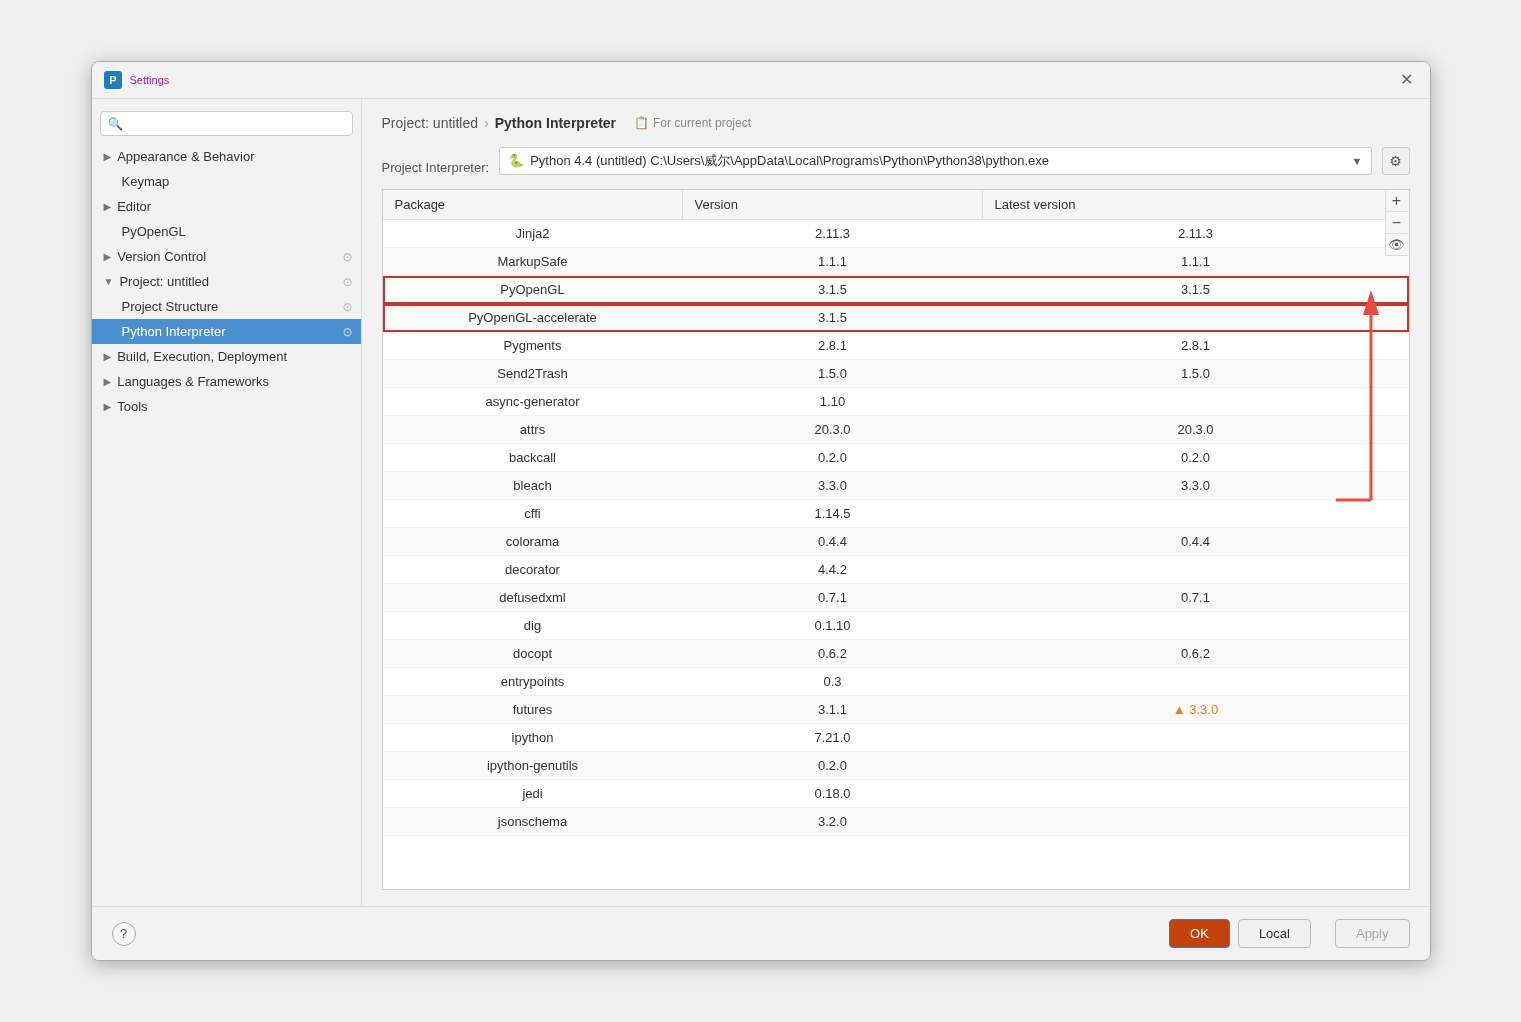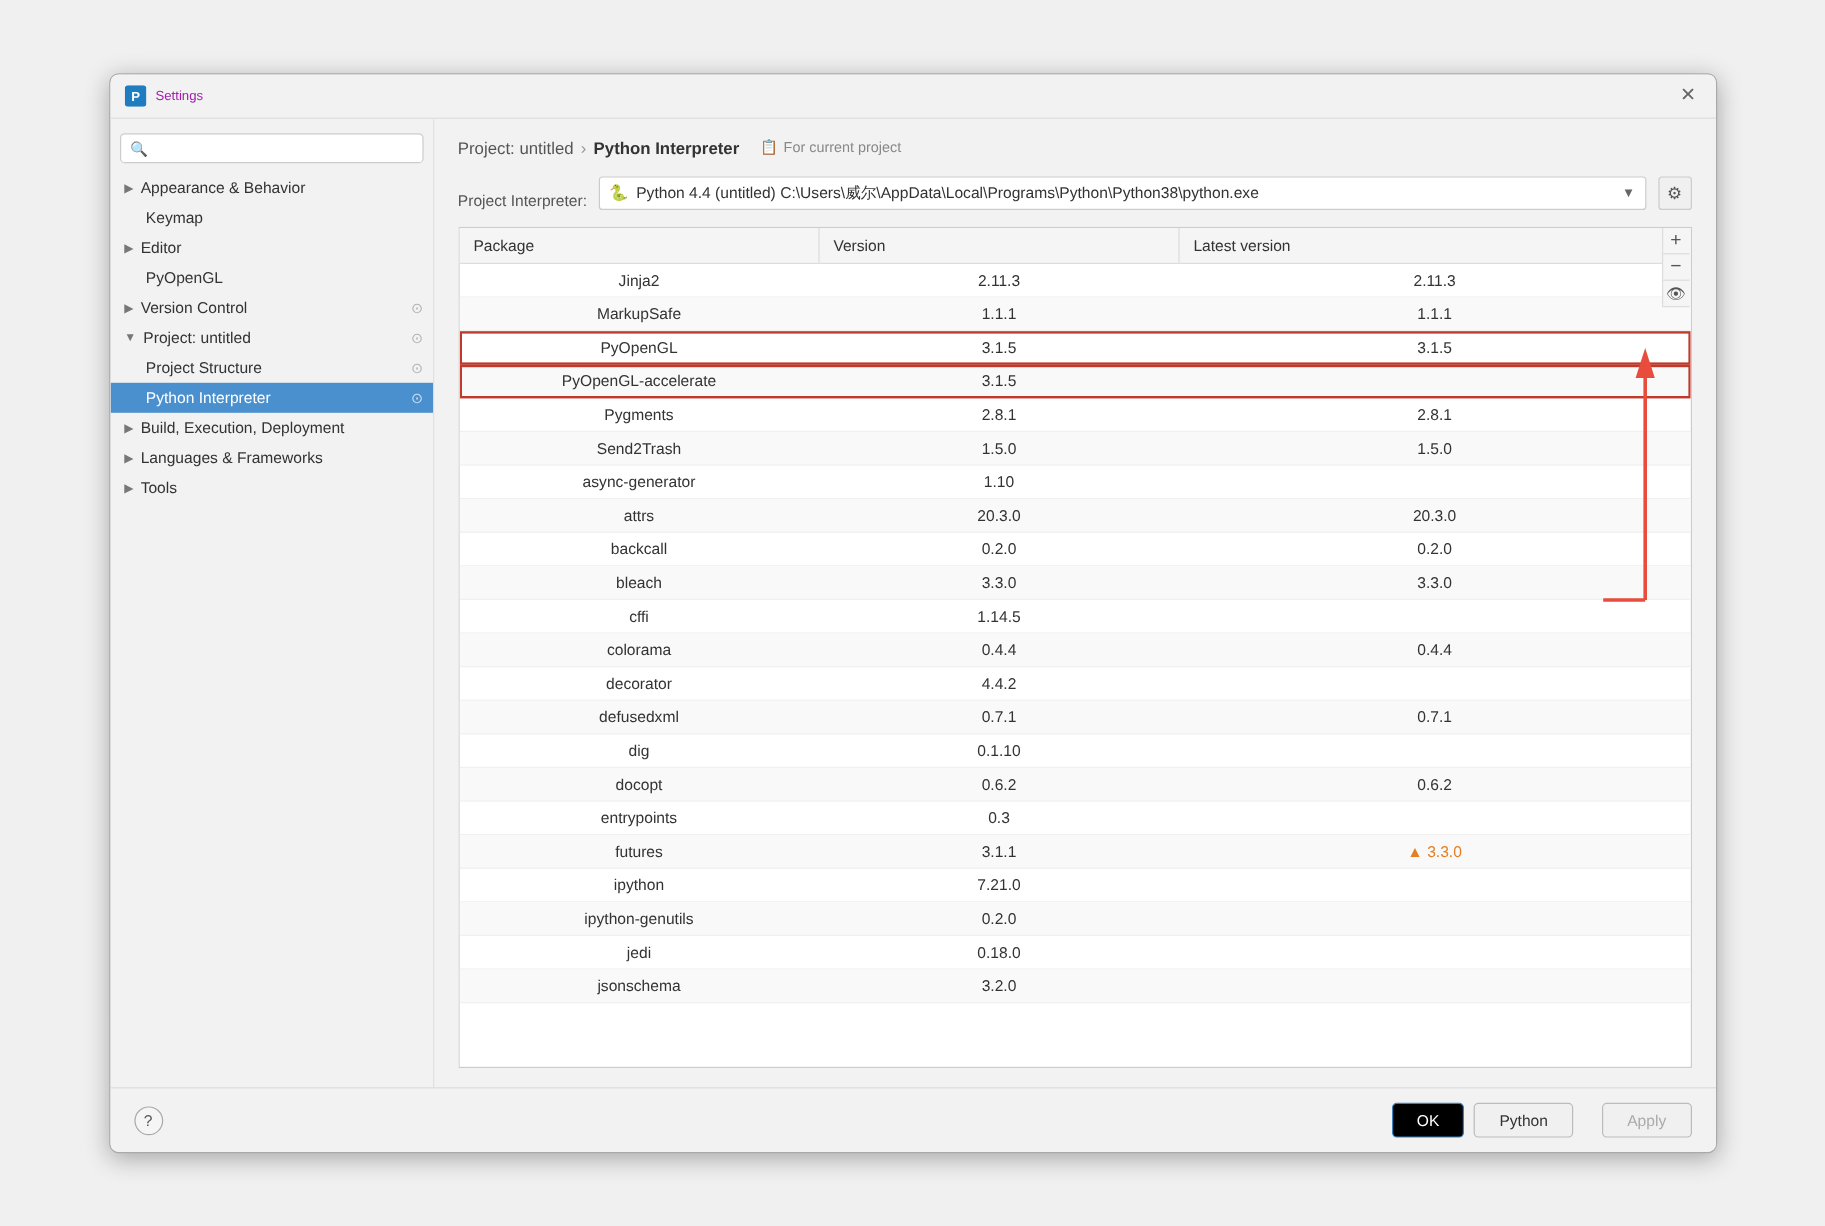--- a/index.html
+++ b/index.html
@@ -266,21 +266,21 @@
     }
     .bottom-right { display: flex; gap: 8px; }
     .btn {
       padding: 6px 20px;
       border-radius: 4px;
       cursor: pointer;
       font-size: 13px;
       border: 1px solid #bbb;
     }
     .btn-primary {
-      background: #000000;
+      background: #c2410c;
       color: white;
       border-color: #3a7fbe;
     }
     .btn-secondary {
       background: #f0f0f0;
       color: #333;
     }
     .btn-disabled {
       background: #f0f0f0;
       color: #aaa;
@@ -545,17 +545,17 @@
       </div>
     </div>
   </div>
 
   <div class="bottom-bar">
     <div class="bottom-left">
       <div class="help-btn">?</div>
     </div>
     <div class="bottom-right">
       <button class="btn btn-primary">OK</button>
-      <button class="btn btn-secondary">Python</button>
+      <button class="btn btn-secondary">Local</button>
       <button class="btn btn-disabled">Apply</button>
     </div>
   </div>
 </div>
 
 </body></html>

